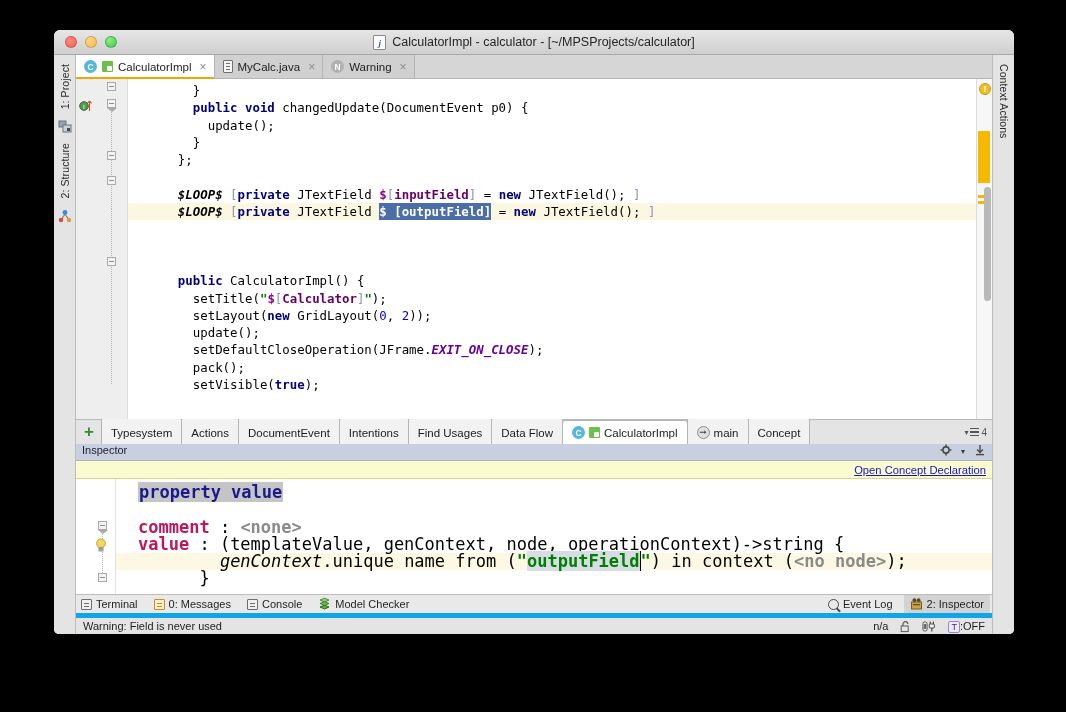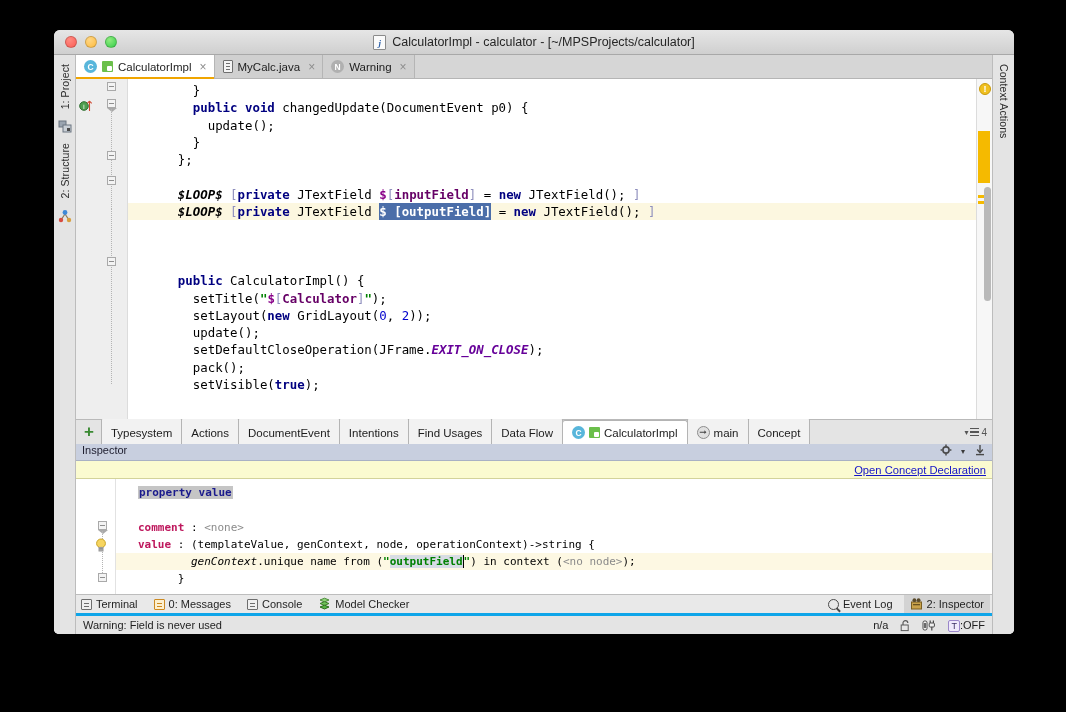--- a/index.html
+++ b/index.html
@@ -370,34 +370,34 @@
   }
   #insp-gutter {
     flex: 0 0 40px;
     background: #ffffff;
     border-right: 1px solid #e2e2e2;
     position: relative;
   }
   #insp-code {
     flex: 1 1 auto;
     font-family: "DejaVu Sans Mono", monospace;
-    font-size: 11px;
+    font-size: 17px;
     line-height: 17.3px;
     padding-top: 5px;
     white-space: pre;
     position: relative;
   }
   .il { height: 17.3px; padding-left: 22px; white-space: pre; }
   .il.hl { background: #fdf8e3; }
   .prop-title {
     background: #c5c5c5; color: #1a1a8c; font-weight: bold;
     padding: 0 1px;
   }
   .lbl { color:#be185d; font-weight:bold; }
-  .none { color:#8a8a8a; }
+  .none { color:#8a8a8a;font-weight:bold; }
   .itl { font-style: italic; color:#000000; }
   .greenstr { color:#008000; font-weight:bold; }
 
   
   #toolwin-bar {
     flex: 0 0 19px;
     height: 19px;
     background: #e9e9e9;
     border-top: 1px solid #bdbdbd;
     display: flex; align-items: center;
@@ -428,21 +428,21 @@
     width:11px;height:11px;border:1.4px solid #4a4a4a;border-radius:50%;
     position:relative;
   }
   .magn::after{content:"";position:absolute;right:-3px;bottom:-2px;width:5px;height:1.5px;background:#4a4a4a;transform:rotate(45deg);}
 
   
   #statusbar {
     flex: 0 0 21px;
     height: 21px;
     background: #e4e4e4;
-    border-top: 3px solid #0ea5e9;
+    border-top: 5px solid #0ea5e9;
     display: flex; align-items: center;
     padding: 0 7px;
     font-size: 11px;
     color: #1f1f1f;
   }
   #statusbar .sb-right {
     margin-left: auto;
     display: flex; align-items: center; gap: 12px;
     font-size: 11px;
   }

